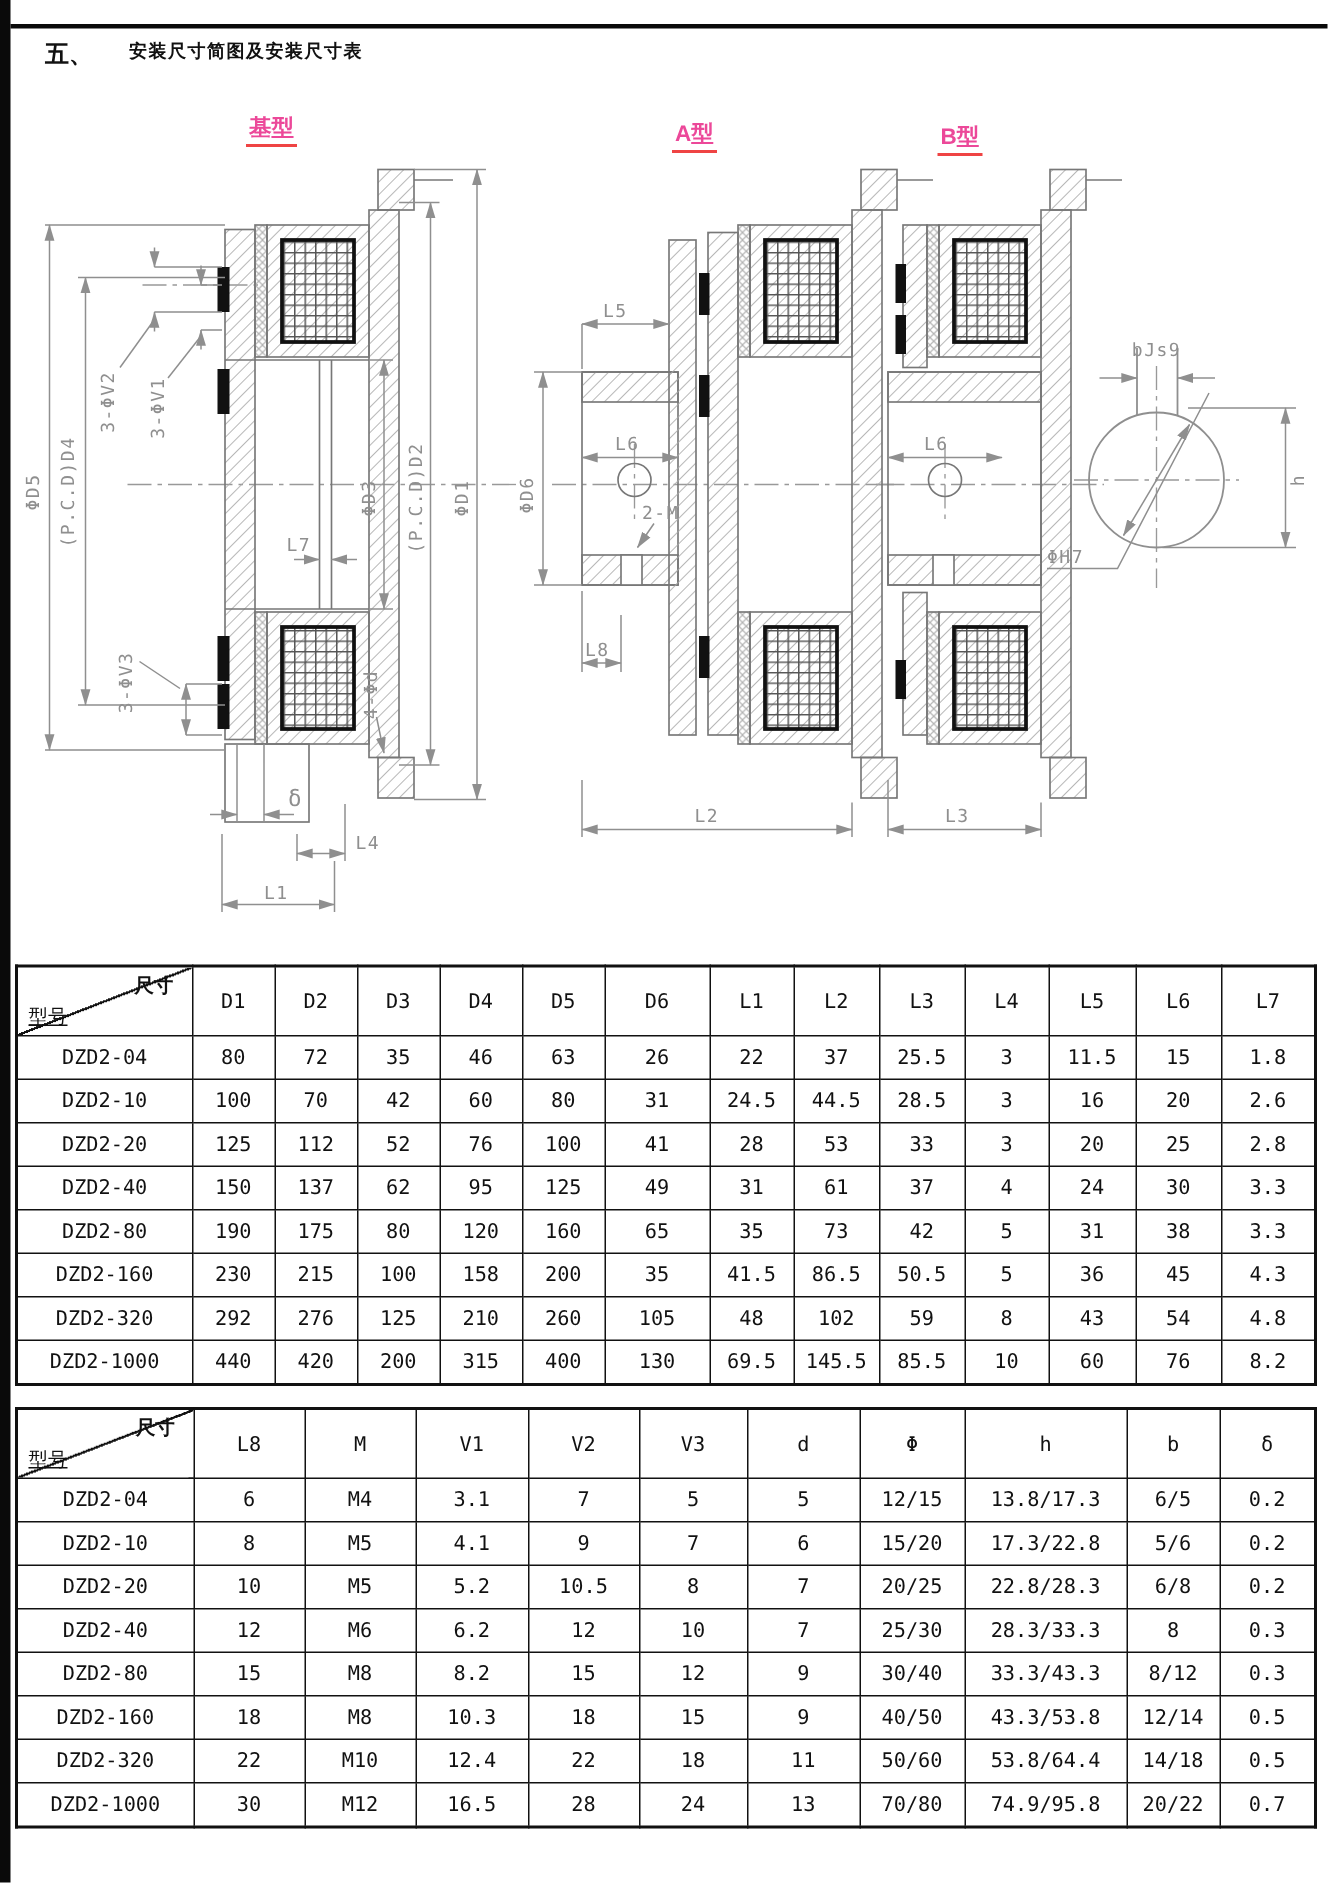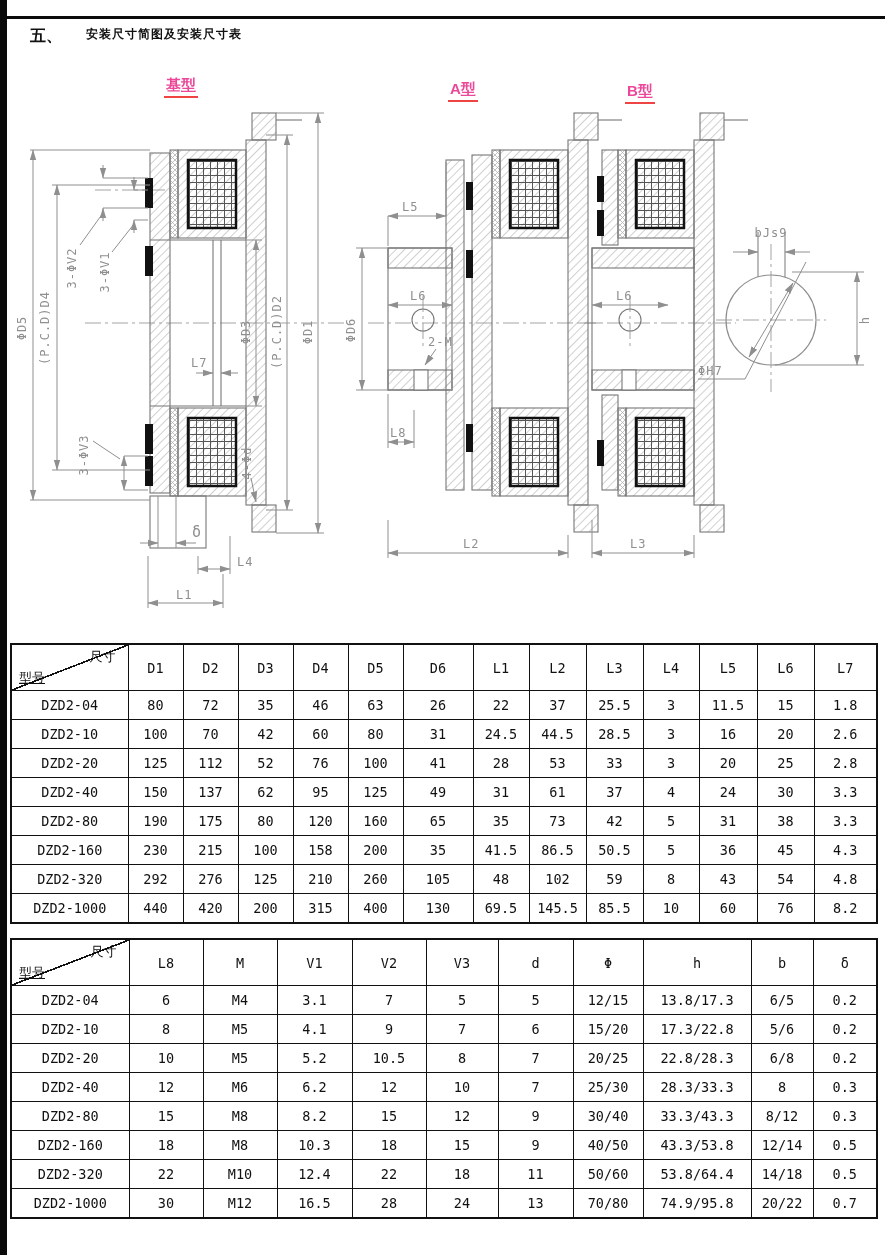--- a/index.html
+++ b/index.html
@@ -21,21 +21,21 @@
             font-family:"DejaVu Sans Mono", monospace;font-size:13.5px;}
   #table1{top:643px;}
   #table2{top:938px;}
   table.dim th,table.dim td{border:1px solid #111;text-align:center;padding:0;height:28px;
             font-weight:normal;white-space:nowrap;overflow:hidden;}
   table.dim{border:2px solid #111;}
   table.dim thead th{height:45px;}
   td.model{text-align:left;padding-left:8px;}
   th.corner{position:relative;
     background:linear-gradient(to bottom right,transparent calc(50% - 0.8px),#111 calc(50% - 0.8px),#111 calc(50% + 0.8px),transparent calc(50% + 0.8px));}
-  th.corner .c-top{position:absolute;top:3px;right:12px;font-family:"Liberation Sans",sans-serif;font-size:13px;}
+  th.corner .c-top{position:absolute;top:3px;right:12px;font-family:"Liberation Sans",sans-serif;font-size:13px;font-weight:bold;}
   th.corner .c-bottom{position:absolute;bottom:3px;left:7px;font-family:"Liberation Sans",sans-serif;font-size:13px;text-decoration:underline;}
 </style>
 </head>
 <body>
 
 <div class="leftbar"></div>
 <div class="topline"></div>
 
 <div class="sec-num">五、</div>
 <div class="page-title">安装尺寸简图及安装尺寸表</div>

